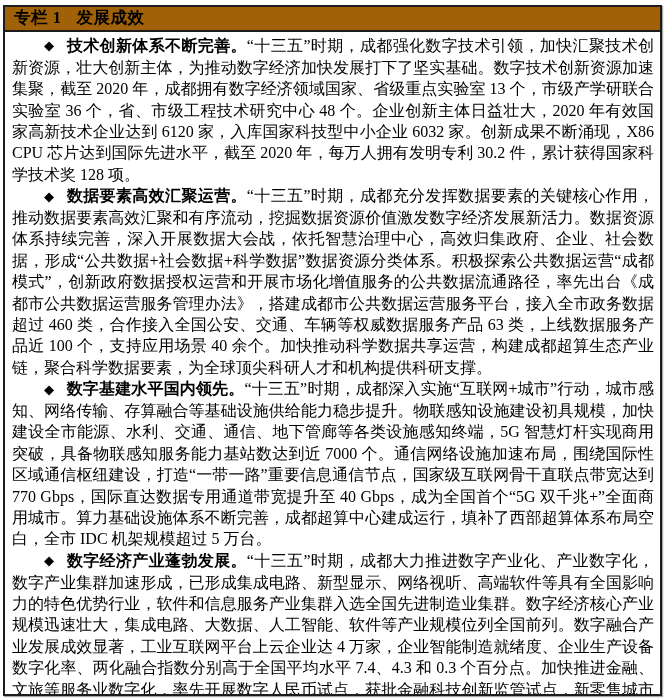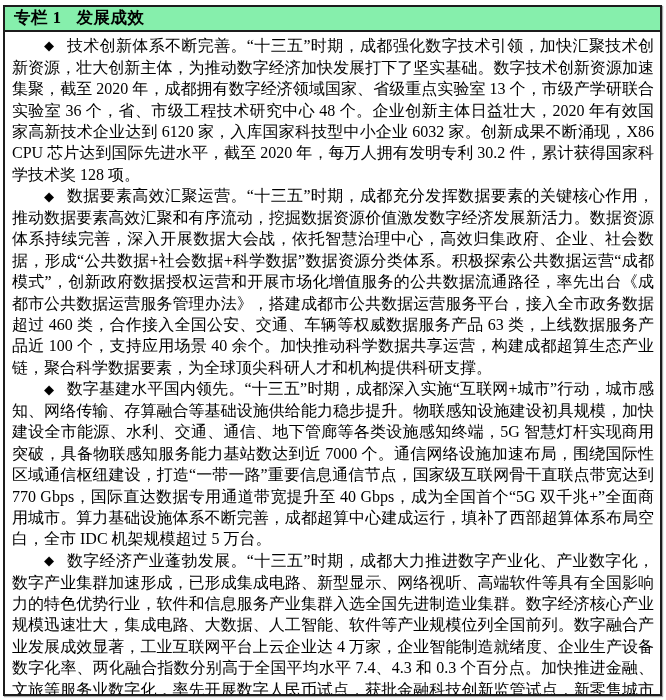--- a/index.html
+++ b/index.html
@@ -22,21 +22,21 @@
   }
   .panel {
     box-sizing: border-box;
     height: 100%;
     display: flex;
     flex-direction: column;
     box-shadow: 1px 1px 1px rgba(0,0,0,0.35);
   }
   .panel-header {
     box-sizing: border-box;
-    background: #86efac;
+    background: #a16207;
     border: 2px solid #1c1c1c;
     padding: 1px 9px 2px 9px;
     font-weight: bold;
     font-size: 16.5px;
     line-height: 20px;
     letter-spacing: 0.5px;
   }
   .header-label {
     margin-right: 15px;
   }
@@ -56,21 +56,21 @@
     text-align: justify;
     text-justify: inter-ideograph;
     text-indent: 2em;
   }
   .bullet {
     font-size: 0.82em;
     margin-right: 0.95em;
     vertical-align: 0.05em;
   }
   .lead {
-    font-weight: normal;
+    font-weight: bold;
   }
 </style>
 </head>
 <body>
 
 <div class="page">
   <div class="panel">
 
     <div class="panel-header">
       <span class="header-label">专栏 1</span><span class="header-title">发展成效</span>

